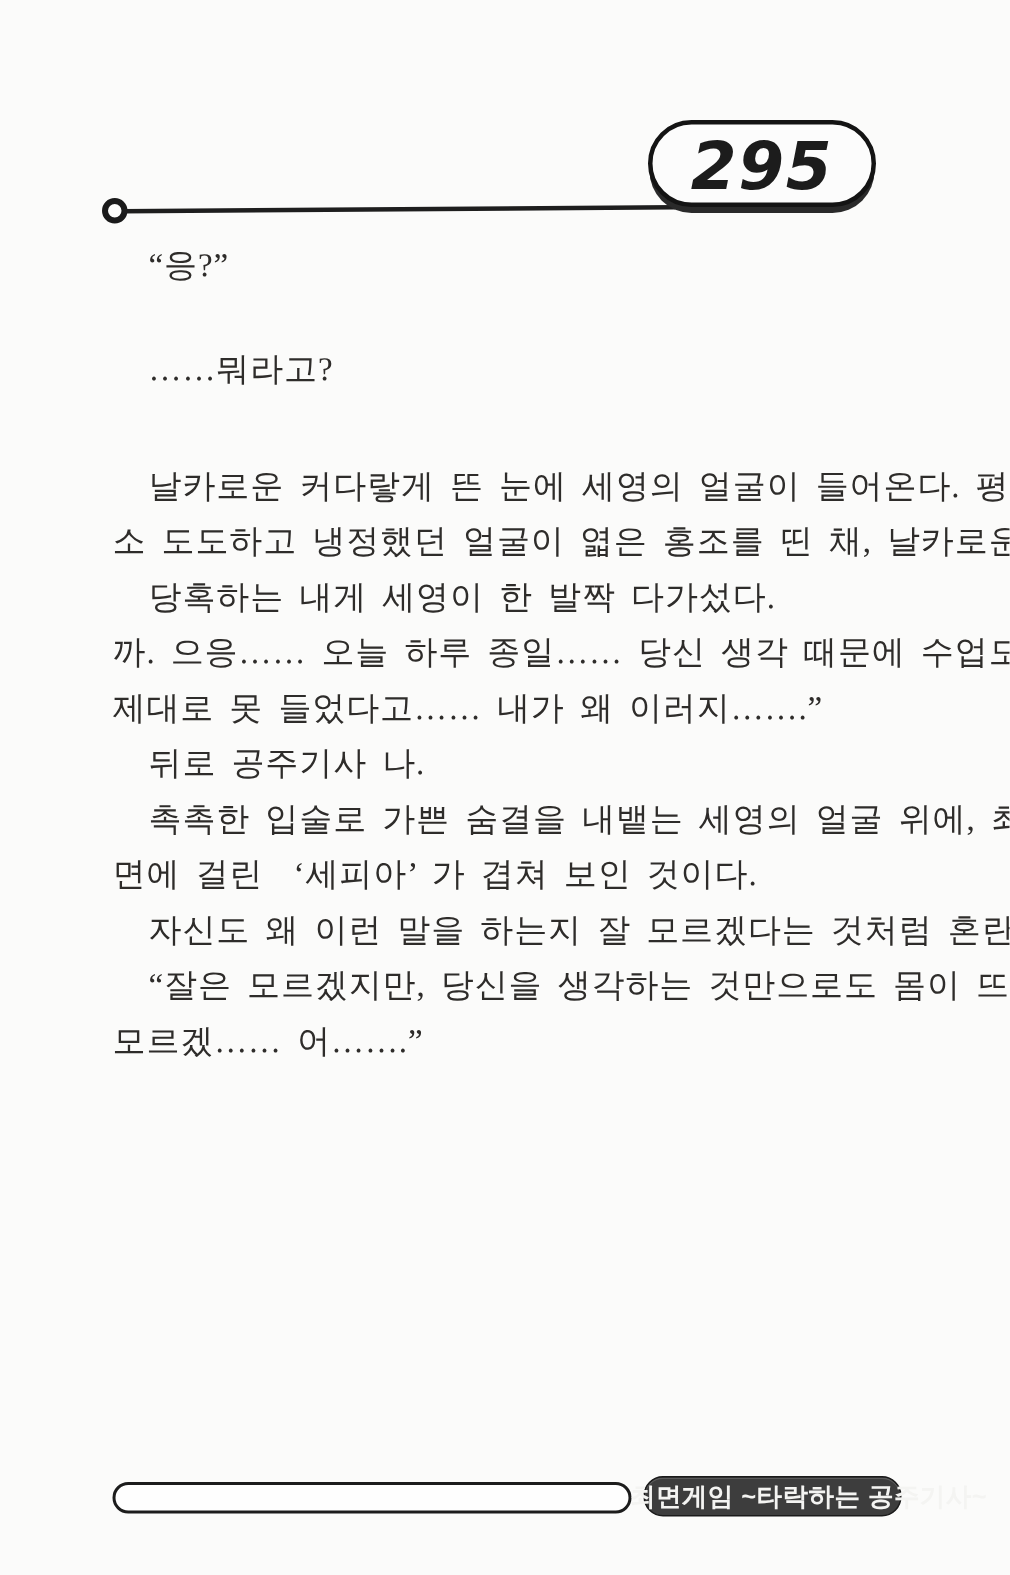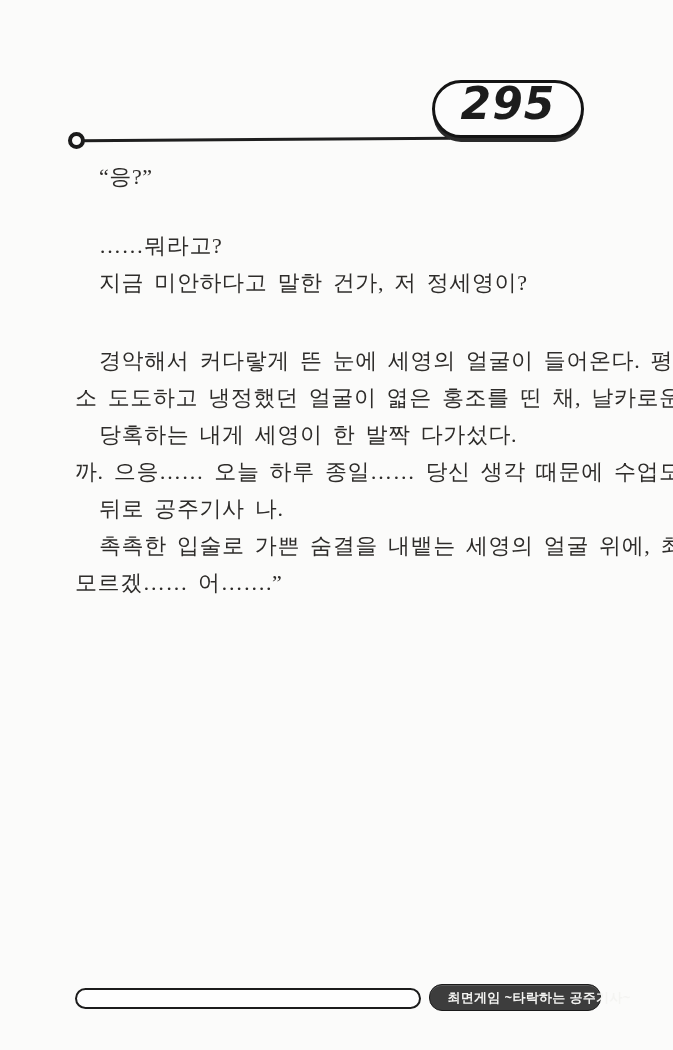--- a/index.html
+++ b/index.html
@@ -30,21 +30,21 @@
     border-radius: 50%;
   }
   .page-pill {
     position: absolute;
     left: 432px; top: 80px;
     width: 146px; height: 52px;
     background: #fcfcfc;
     border: 3.5px solid #141414;
     border-radius: 29px;
     box-shadow: 0 5px 0 -1px #2a2a2a;
-    display: flex; align-items: flex-start; justify-content: center;
+    display: flex; align-items: flex-end; justify-content: center;
   }
   .page-pill .num {
     font-family: "DejaVu Sans", "Liberation Sans", sans-serif;
     font-weight: bold; font-style: italic;
     font-size: 44px; line-height: 1;
     letter-spacing: 1px;
     color: #1c1c1c;
     transform: translateY(-1px);
   }
 
@@ -80,21 +80,21 @@
     left: 429px; top: 984px;
     width: 170px; height: 25px;
     background: #3d3d3d;
     border: 1px solid #1a1a1a;
     border-radius: 13px;
     display: flex; align-items: center; justify-content: center;
     box-shadow: inset 0 1px 0 #5a5a5a;
   }
   .footer-badge .title {
     font-family: "Liberation Sans", "DejaVu Sans", sans-serif;
-    font-size: 13px;
+    font-size: 17px;
     font-weight: bold;
     letter-spacing: 0.3px;
     color: #f4f4f2;
     white-space: nowrap;
     margin-left: 48px;
   }
 </style>
 </head>
 <body>
 
@@ -104,29 +104,32 @@
 <div class="page-pill">
   <span class="num">295</span>
 </div>
 
 <div class="body-text">
     <div class="block">
       <div class="text-line indent">“응?”</div>
     </div>
     <div class="block">
       <div class="text-line indent">……뭐라고?</div>
-      <div class="text-line indent">지금 미안하다고 말한 건가, 저 정세영이?</div>
     </div>
     <div class="block">
-      <div class="text-line indent">경악해서 커다랗게 뜬 눈에 세영의 얼굴이 들어온다. 평</div>
+      <div class="text-line indent">날카로운 커다랗게 뜬 눈에 세영의 얼굴이 들어온다. 평</div>
       <div class="text-line">소 도도하고 냉정했던 얼굴이 엷은 홍조를 띤 채, 날카로운</div>
       <div class="text-line indent">당혹하는 내게 세영이 한 발짝 다가섰다.</div>
       <div class="text-line">까. 으응…… 오늘 하루 종일…… 당신 생각 때문에 수업도</div>
+      <div class="text-line">제대로 못 들었다고…… 내가 왜 이러지…….”</div>
       <div class="text-line indent">뒤로 공주기사 나.</div>
       <div class="text-line indent">촉촉한 입술로 가쁜 숨결을 내뱉는 세영의 얼굴 위에, 최</div>
+      <div class="text-line">면에 걸린  ‘세피아’ 가 겹쳐 보인 것이다.</div>
+      <div class="text-line indent">자신도 왜 이런 말을 하는지 잘 모르겠다는 것처럼 혼란</div>
+      <div class="text-line indent">“잘은 모르겠지만, 당신을 생각하는 것만으로도 몸이 뜨</div>
       <div class="text-line">모르겠…… 어…….”</div>
     </div>
   </div>
 
 <div class="footer-bar"></div>
 <div class="footer-badge">
   <span class="title">최면게임 ~타락하는 공주기사~</span>
 </div>
 
 </body></html>

